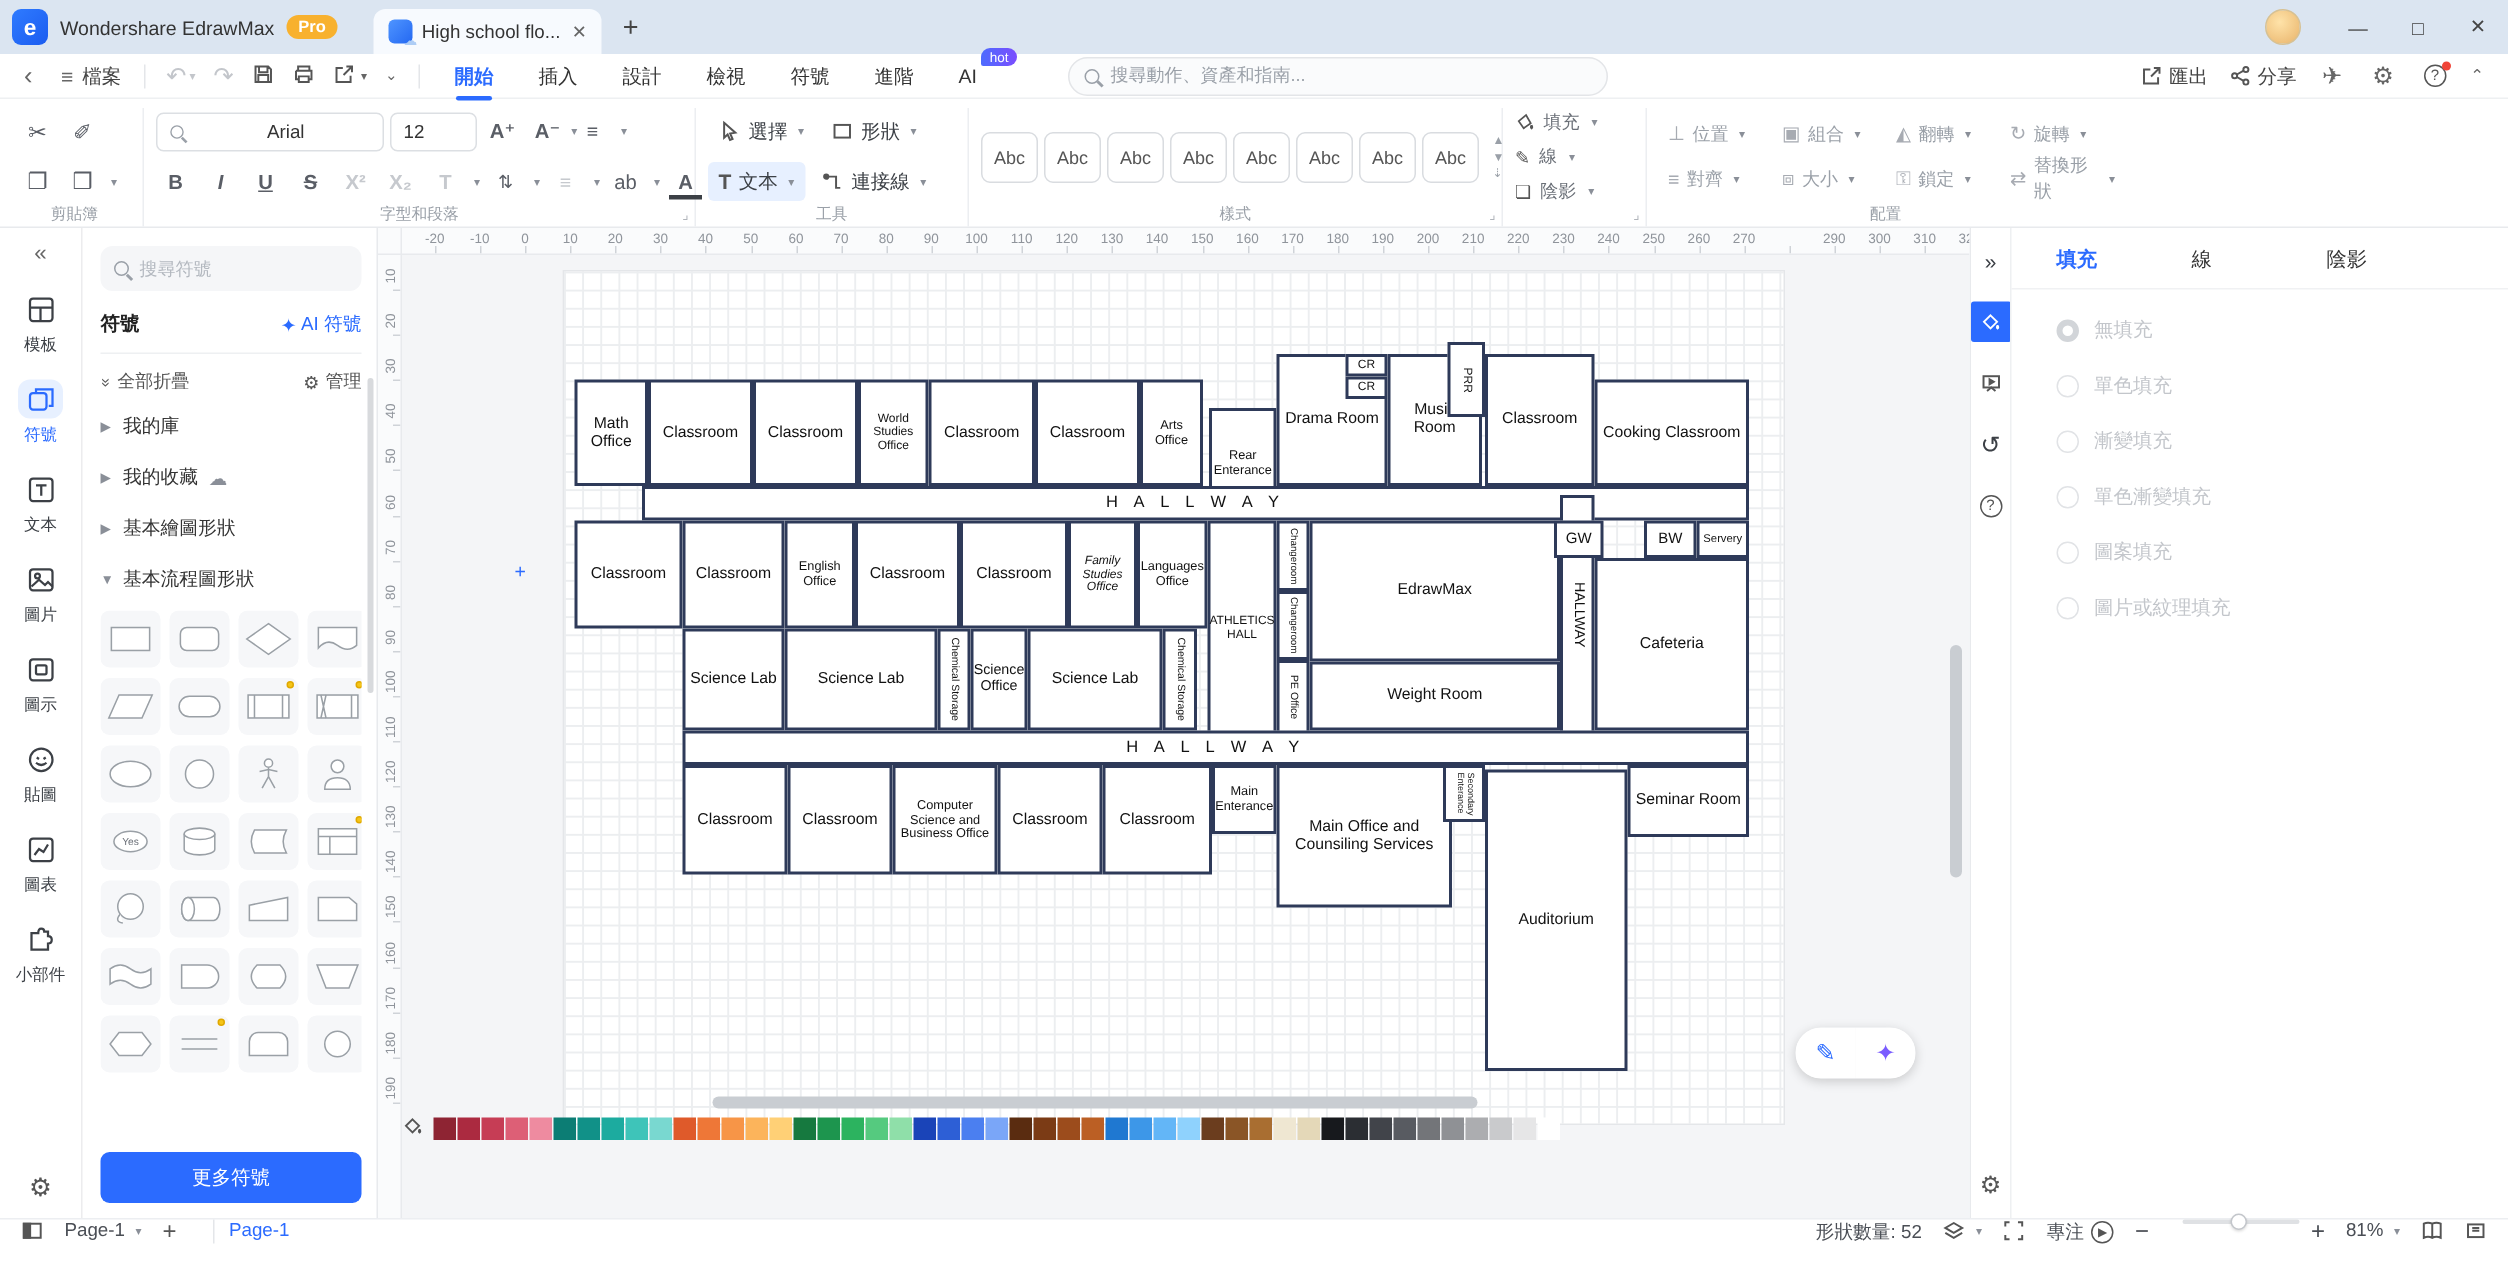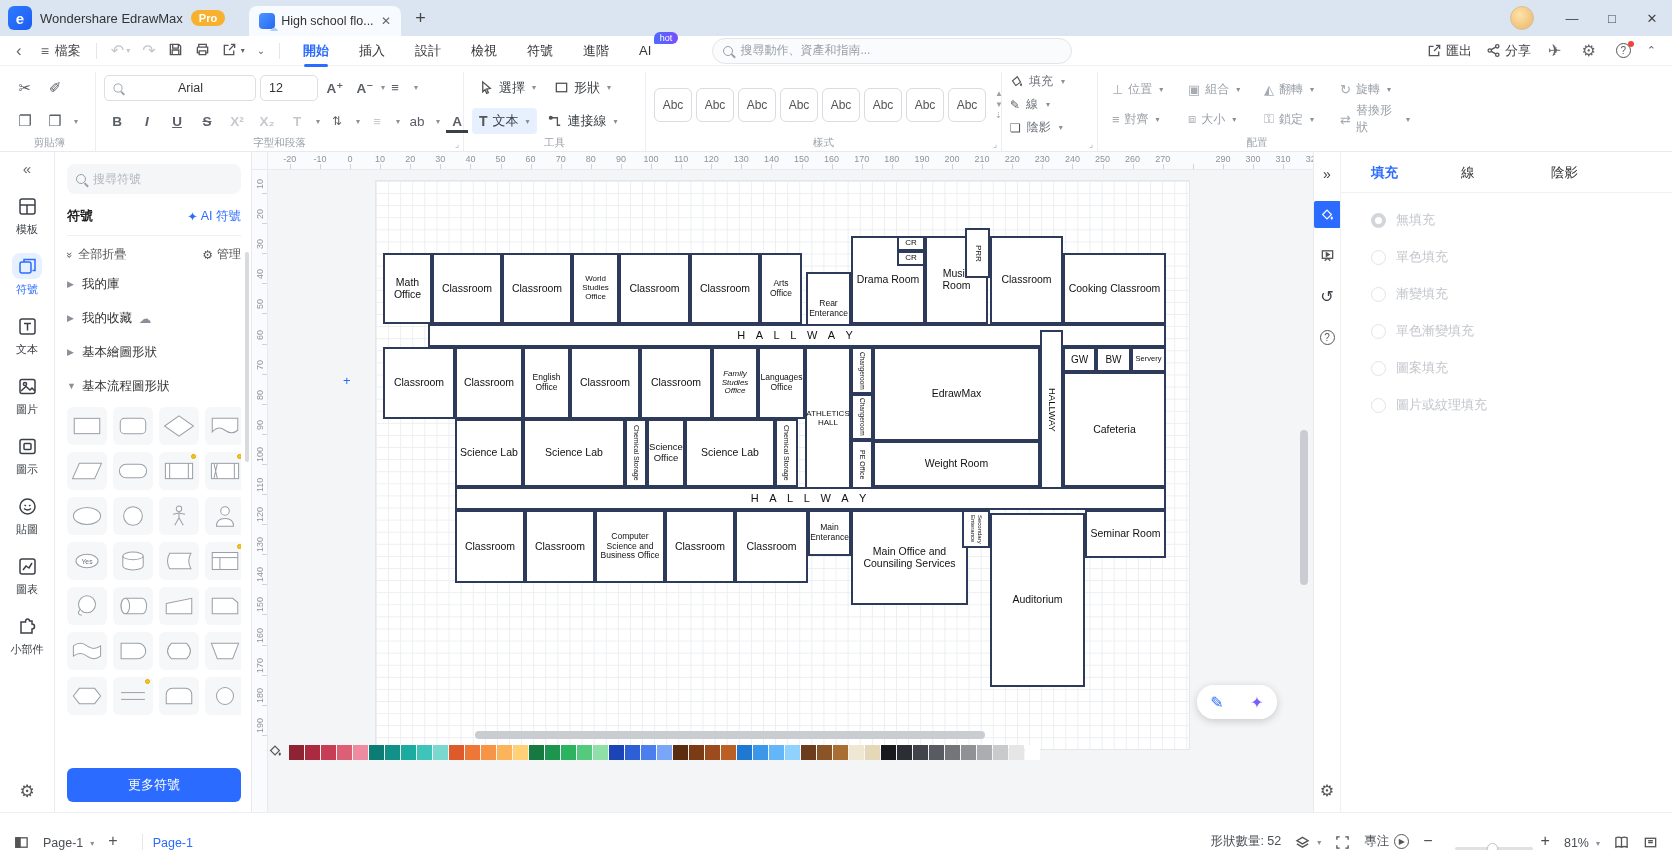--- a/index.html
+++ b/index.html
@@ -136,21 +136,21 @@
   .rpanel { width:332px; border-left:1px solid #eef0f2; display:flex; flex-direction:column; background:#fff; }
   .rtabs { display:flex; gap:0; padding:12px 20px 10px 30px; border-bottom:1px solid #f0f1f3; }
   .rtab { width:90px; font-size:13.5px; color:#333; }
   .rtab.active { color:#2b6bff; font-weight:bold; }
   .ropts { padding:18px 0 0 30px; display:flex; flex-direction:column; gap:19px; }
   .ropt { display:flex; align-items:center; gap:10px; color:#c3c6cb; font-size:13px; }
   .radio { width:15px; height:15px; border-radius:50%; border:1.5px solid #e1e3e6; background:#fff; flex:none; }
   .radio.sel { border:4.5px solid #d2d5d9; }
 
   
-  .statusbar { height:38px; border-top:1px solid #eceef1; display:flex; align-items:flex-end; padding:0 14px; color:#4a4e55; font-size:12.5px; background:#fff; }
+  .statusbar { height:38px; border-top:1px solid #eceef1; display:flex; align-items:flex-start; padding:0 14px; color:#4a4e55; font-size:12.5px; background:#fff; }
   .sbitem { display:flex; align-items:center; gap:5px; margin-right:14px; }
   .sbsep { width:1px; height:16px; background:#e4e6e9; margin:0 10px; }
   .pagetab { color:#2b6bff; }
   .sbspace { flex:1; }
   .slider { width:78px; height:3px; border-radius:2px; background:#dfe1e4; position:relative; margin:0 8px; }
   .sthumb { position:absolute; top:-4px; left:42%; width:11px; height:11px; border-radius:50%; background:#fff; border:1px solid #c3c6cb; box-shadow:0 1px 2px rgba(0,0,0,.15); }
   .playcirc { width:15px; height:15px; border:1.3px solid #555; border-radius:50%; display:flex; align-items:center; justify-content:center; font-size:8px; color:#555; }
   svg.sico { width:15px; height:15px; stroke:#555; fill:none; stroke-width:1.4; }
 </style>
 </head>
@@ -844,41 +844,41 @@
           <div class="room" style="left: 302px; top: 177px; width: 70px; height: 72px; border-color: rgb(46, 58, 89);">Classroom</div>
           <div class="room" style="left: 372px; top: 177px; width: 72px; height: 72px; border-color: rgb(46, 58, 89);">Classroom</div>
           <div class="room" style="left: 444px; top: 177px; width: 46px; height: 72px; border-color: rgb(46, 58, 89); font-size: 8px; font-style: italic;">Family Studies Office</div>
           <div class="room" style="left: 490px; top: 177px; width: 47px; height: 72px; border-color: rgb(46, 58, 89); font-size: 8.5px;">Languages Office</div>
           <div class="room" style="left: 537px; top: 177px; width: 46px; height: 143px; border-color: rgb(46, 58, 89); font-size: 8px;">ATHLETICS HALL</div>
           <div class="room vert" style="left: 583px; top: 177px; width: 22px; height: 47px; border-color: rgb(46, 58, 89); font-size: 6.5px;">Changeroom</div>
           <div class="room vert" style="left: 583px; top: 224px; width: 22px; height: 46px; border-color: rgb(46, 58, 89); font-size: 6.5px;">Changeroom</div>
           <div class="room vert" style="left: 583px; top: 270px; width: 22px; height: 50px; border-color: rgb(46, 58, 89); font-size: 7px;">PE Office</div>
           <div class="room" style="left: 605px; top: 177px; width: 167px; height: 94px; border-color: rgb(46, 58, 89);">EdrawMax</div>
           <div class="room vert" style="left: 772px; top: 160px; width: 23px; height: 160px; border-color: rgb(46, 58, 89); font-size: 9.5px;">HALLWAY</div>
-          <div class="room" style="left: 795px; top: 177px; width: 33px; height: 25px; border-color: rgb(46, 58, 89); font-size: 10px;">GW</div>
+          <div class="room" style="left: 768px; top: 177px; width: 33px; height: 25px; border-color: rgb(46, 58, 89); font-size: 10px;">GW</div>
           <div class="room" style="left: 828px; top: 177px; width: 35px; height: 25px; border-color: rgb(46, 58, 89); font-size: 10px;">BW</div>
           <div class="room" style="left: 863px; top: 177px; width: 35px; height: 25px; border-color: rgb(46, 58, 89); font-size: 7.5px;">Servery</div>
           <div class="room" style="left: 795px; top: 202px; width: 103px; height: 115px; border-color: rgb(46, 58, 89);">Cafeteria</div>
           <div class="room" style="left: 605px; top: 271px; width: 167px; height: 46px; border-color: rgb(46, 58, 89);">Weight Room</div>
           <div class="room" style="left: 187px; top: 249px; width: 68px; height: 68px; border-color: rgb(46, 58, 89);">Science Lab</div>
           <div class="room" style="left: 255px; top: 249px; width: 102px; height: 68px; border-color: rgb(46, 58, 89);">Science Lab</div>
           <div class="room vert" style="left: 357px; top: 249px; width: 22px; height: 68px; border-color: rgb(46, 58, 89); font-size: 7px;">Chemical Storage</div>
           <div class="room" style="left: 379px; top: 249px; width: 38px; height: 68px; border-color: rgb(46, 58, 89); font-size: 9.5px;">Science Office</div>
           <div class="room" style="left: 417px; top: 249px; width: 90px; height: 68px; border-color: rgb(46, 58, 89);">Science Lab</div>
           <div class="room vert" style="left: 507px; top: 249px; width: 23px; height: 68px; border-color: rgb(46, 58, 89); font-size: 7px;">Chemical Storage</div>
           <div class="room hallway" style="left: 187px; top: 317px; width: 711px; height: 23px; border-color: rgb(46, 58, 89);">H A L L W A Y</div>
           <div class="room" style="left: 187px; top: 340px; width: 70px; height: 73px; border-color: rgb(46, 58, 89);">Classroom</div>
           <div class="room" style="left: 257px; top: 340px; width: 70px; height: 73px; border-color: rgb(46, 58, 89);">Classroom</div>
           <div class="room" style="left: 327px; top: 340px; width: 70px; height: 73px; border-color: rgb(46, 58, 89); font-size: 8.5px;">Computer Science and Business Office</div>
           <div class="room" style="left: 397px; top: 340px; width: 70px; height: 73px; border-color: rgb(46, 58, 89);">Classroom</div>
           <div class="room" style="left: 467px; top: 340px; width: 73px; height: 73px; border-color: rgb(46, 58, 89);">Classroom</div>
           <div class="room" style="left: 540px; top: 340px; width: 43px; height: 46px; border-color: rgb(46, 58, 89); font-size: 8.5px;">Main Enterance</div>
           <div class="room" style="left: 583px; top: 340px; width: 117px; height: 95px; border-color: rgb(46, 58, 89);">Main Office and Counsiling Services</div>
           <div class="room vert" style="left: 694px; top: 340px; width: 28px; height: 38px; border-color: rgb(46, 58, 89); font-size: 6px;">Secondary Enterance</div>
-          <div class="room" style="left: 722px; top: 343px; width: 95px; height: 174px; border-color: rgb(46, 58, 89);">Auditorium</div>
+          <div class="room" style="left: 722px; top: 343px; width: 95px; height: 201px; border-color: rgb(46, 58, 89);">Auditorium</div>
           <div class="room" style="left: 817px; top: 340px; width: 81px; height: 48px; border-color: rgb(46, 58, 89);">Seminar Room</div>
         </div>
       <div class="hscroll" style="left:223px;top:579px;width:510px;"></div>
       <div class="vscroll" style="left:1048px;top:278px;height:155px;"></div>
       <div class="palette" id="palette" style="left:16px;top:592px;">
         <span class="palicon"><svg class="sico" viewBox="0 0 16 16" style="width:14px;height:14px;">
               <path d="M8,2.5 L13,7.5 L8,12.5 L3,7.5 z"></path>
               <path d="M13.4,10.2 q1.1,1.7 0,2.4 q-1.1,-0.7 0,-2.4" fill="#555"></path>
             </svg></span>
       <span class="sw" style="background: rgb(142, 36, 51);"></span>

